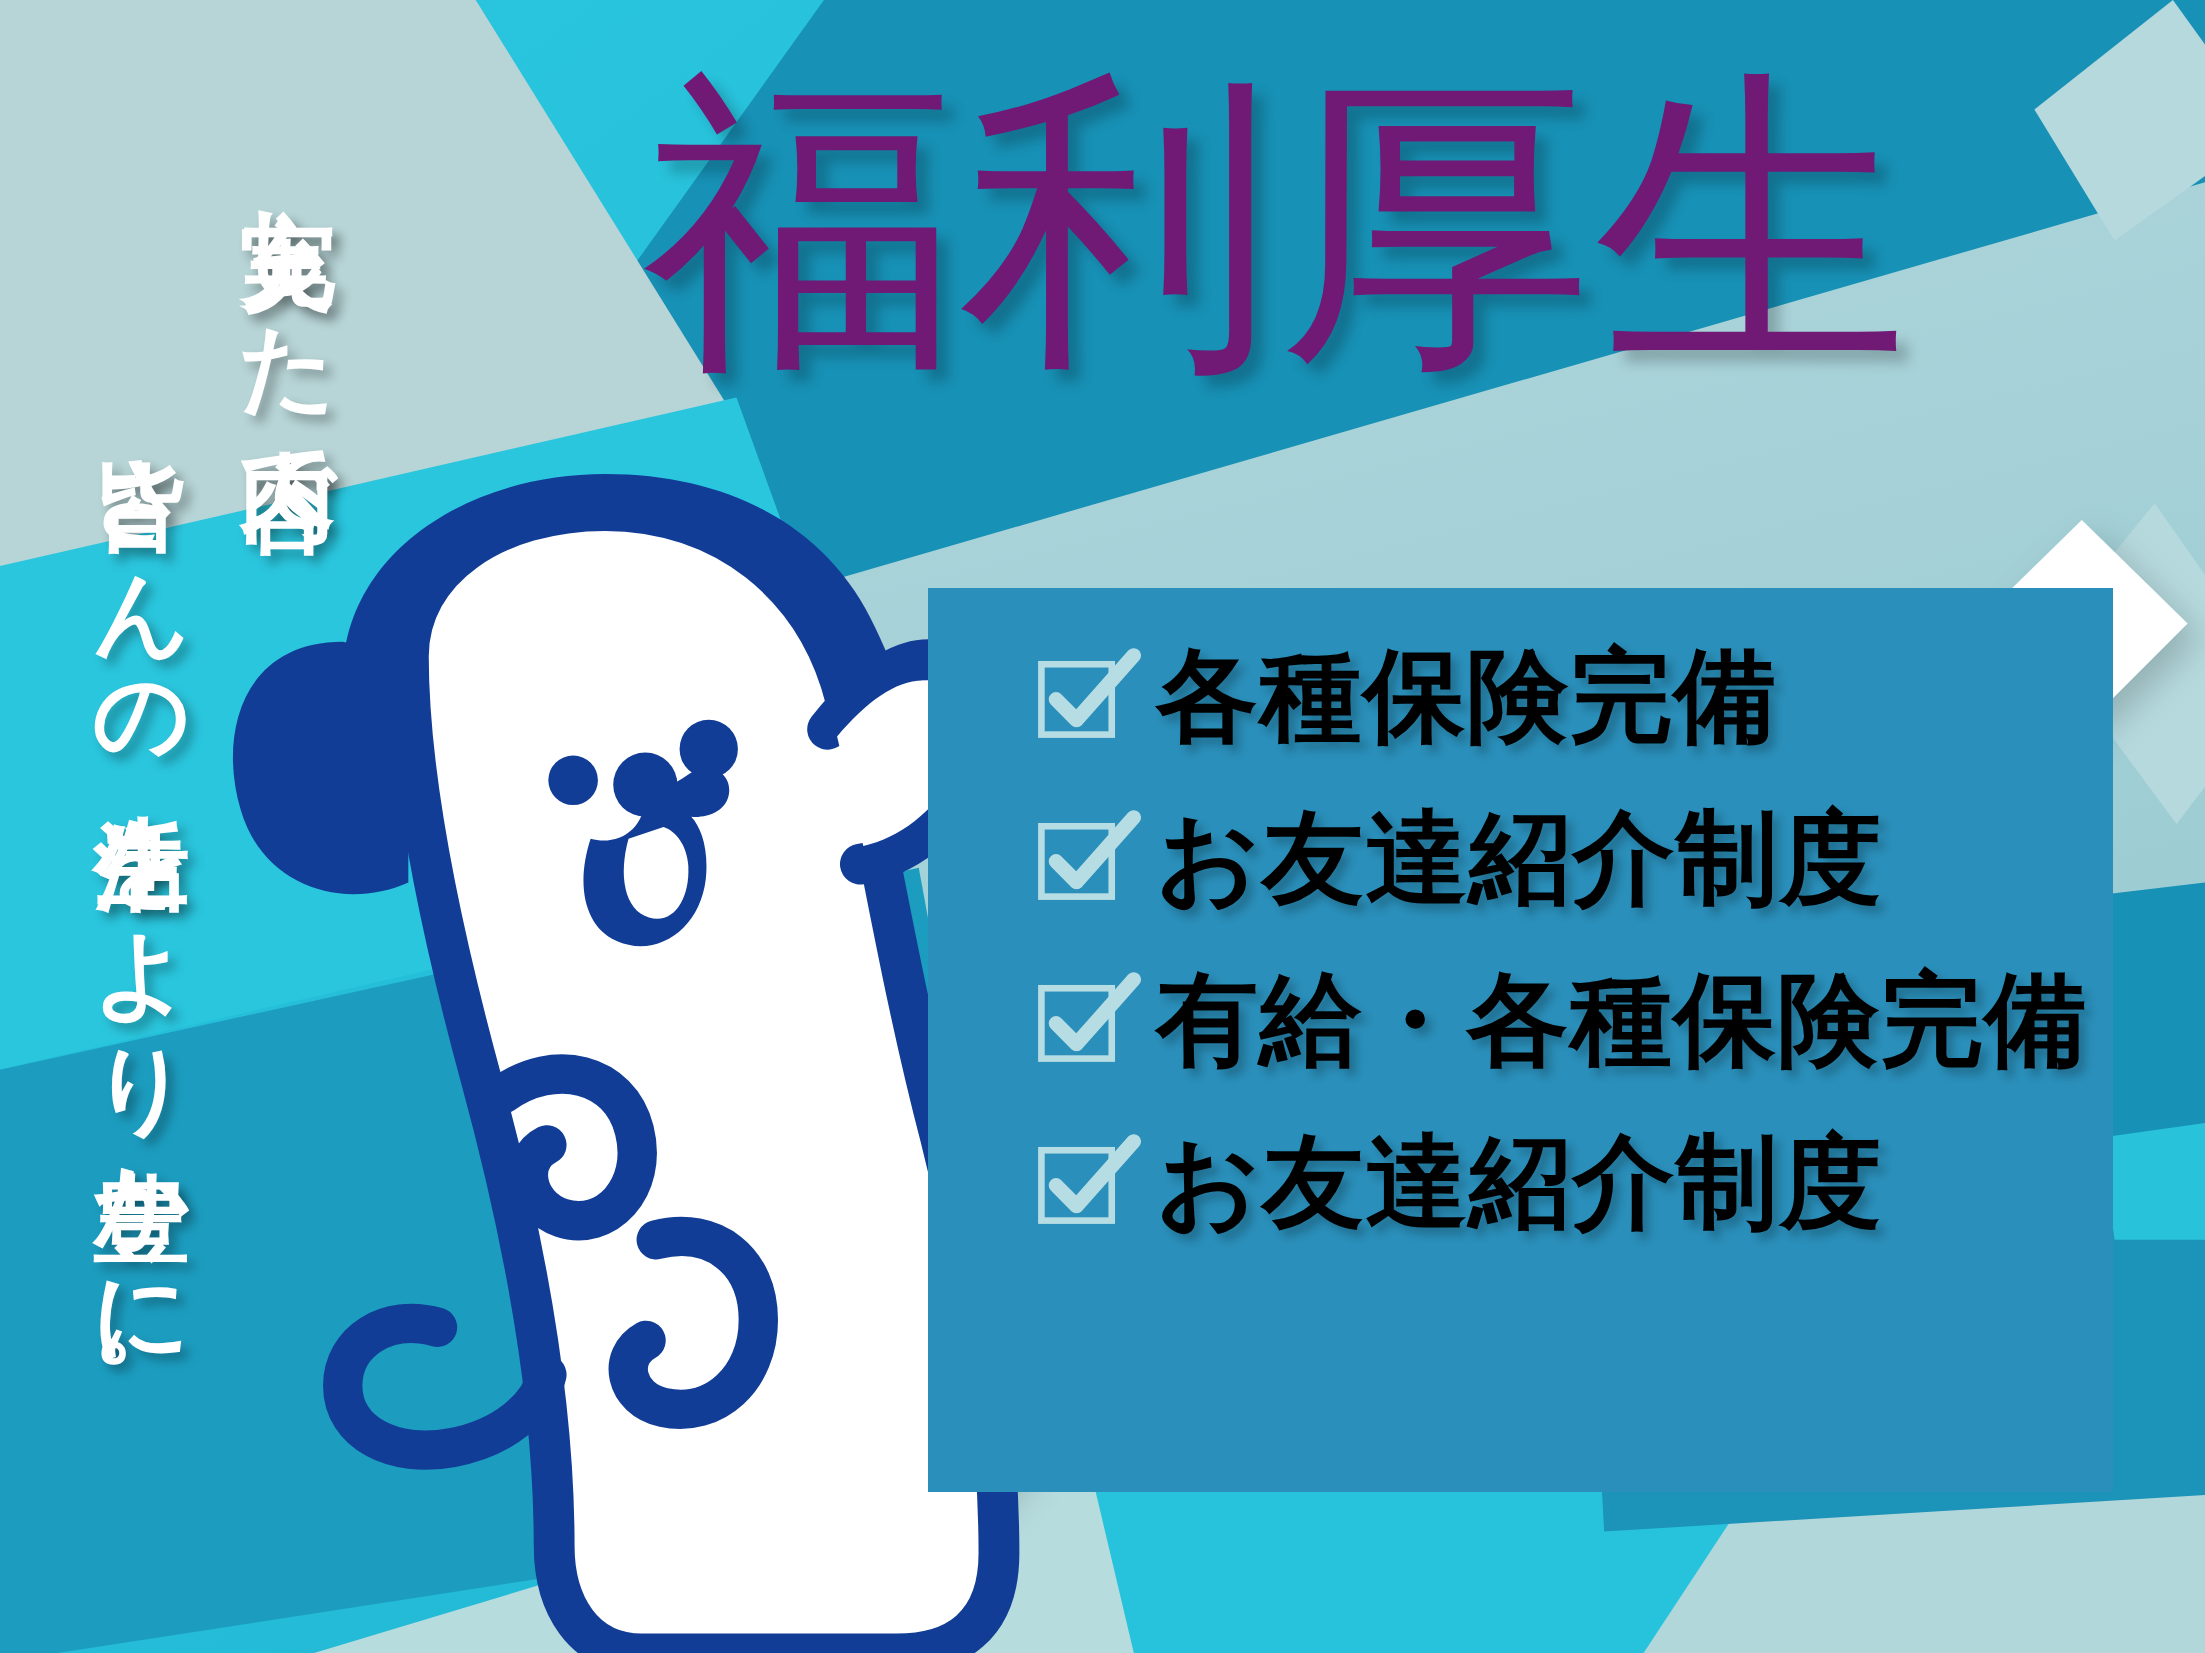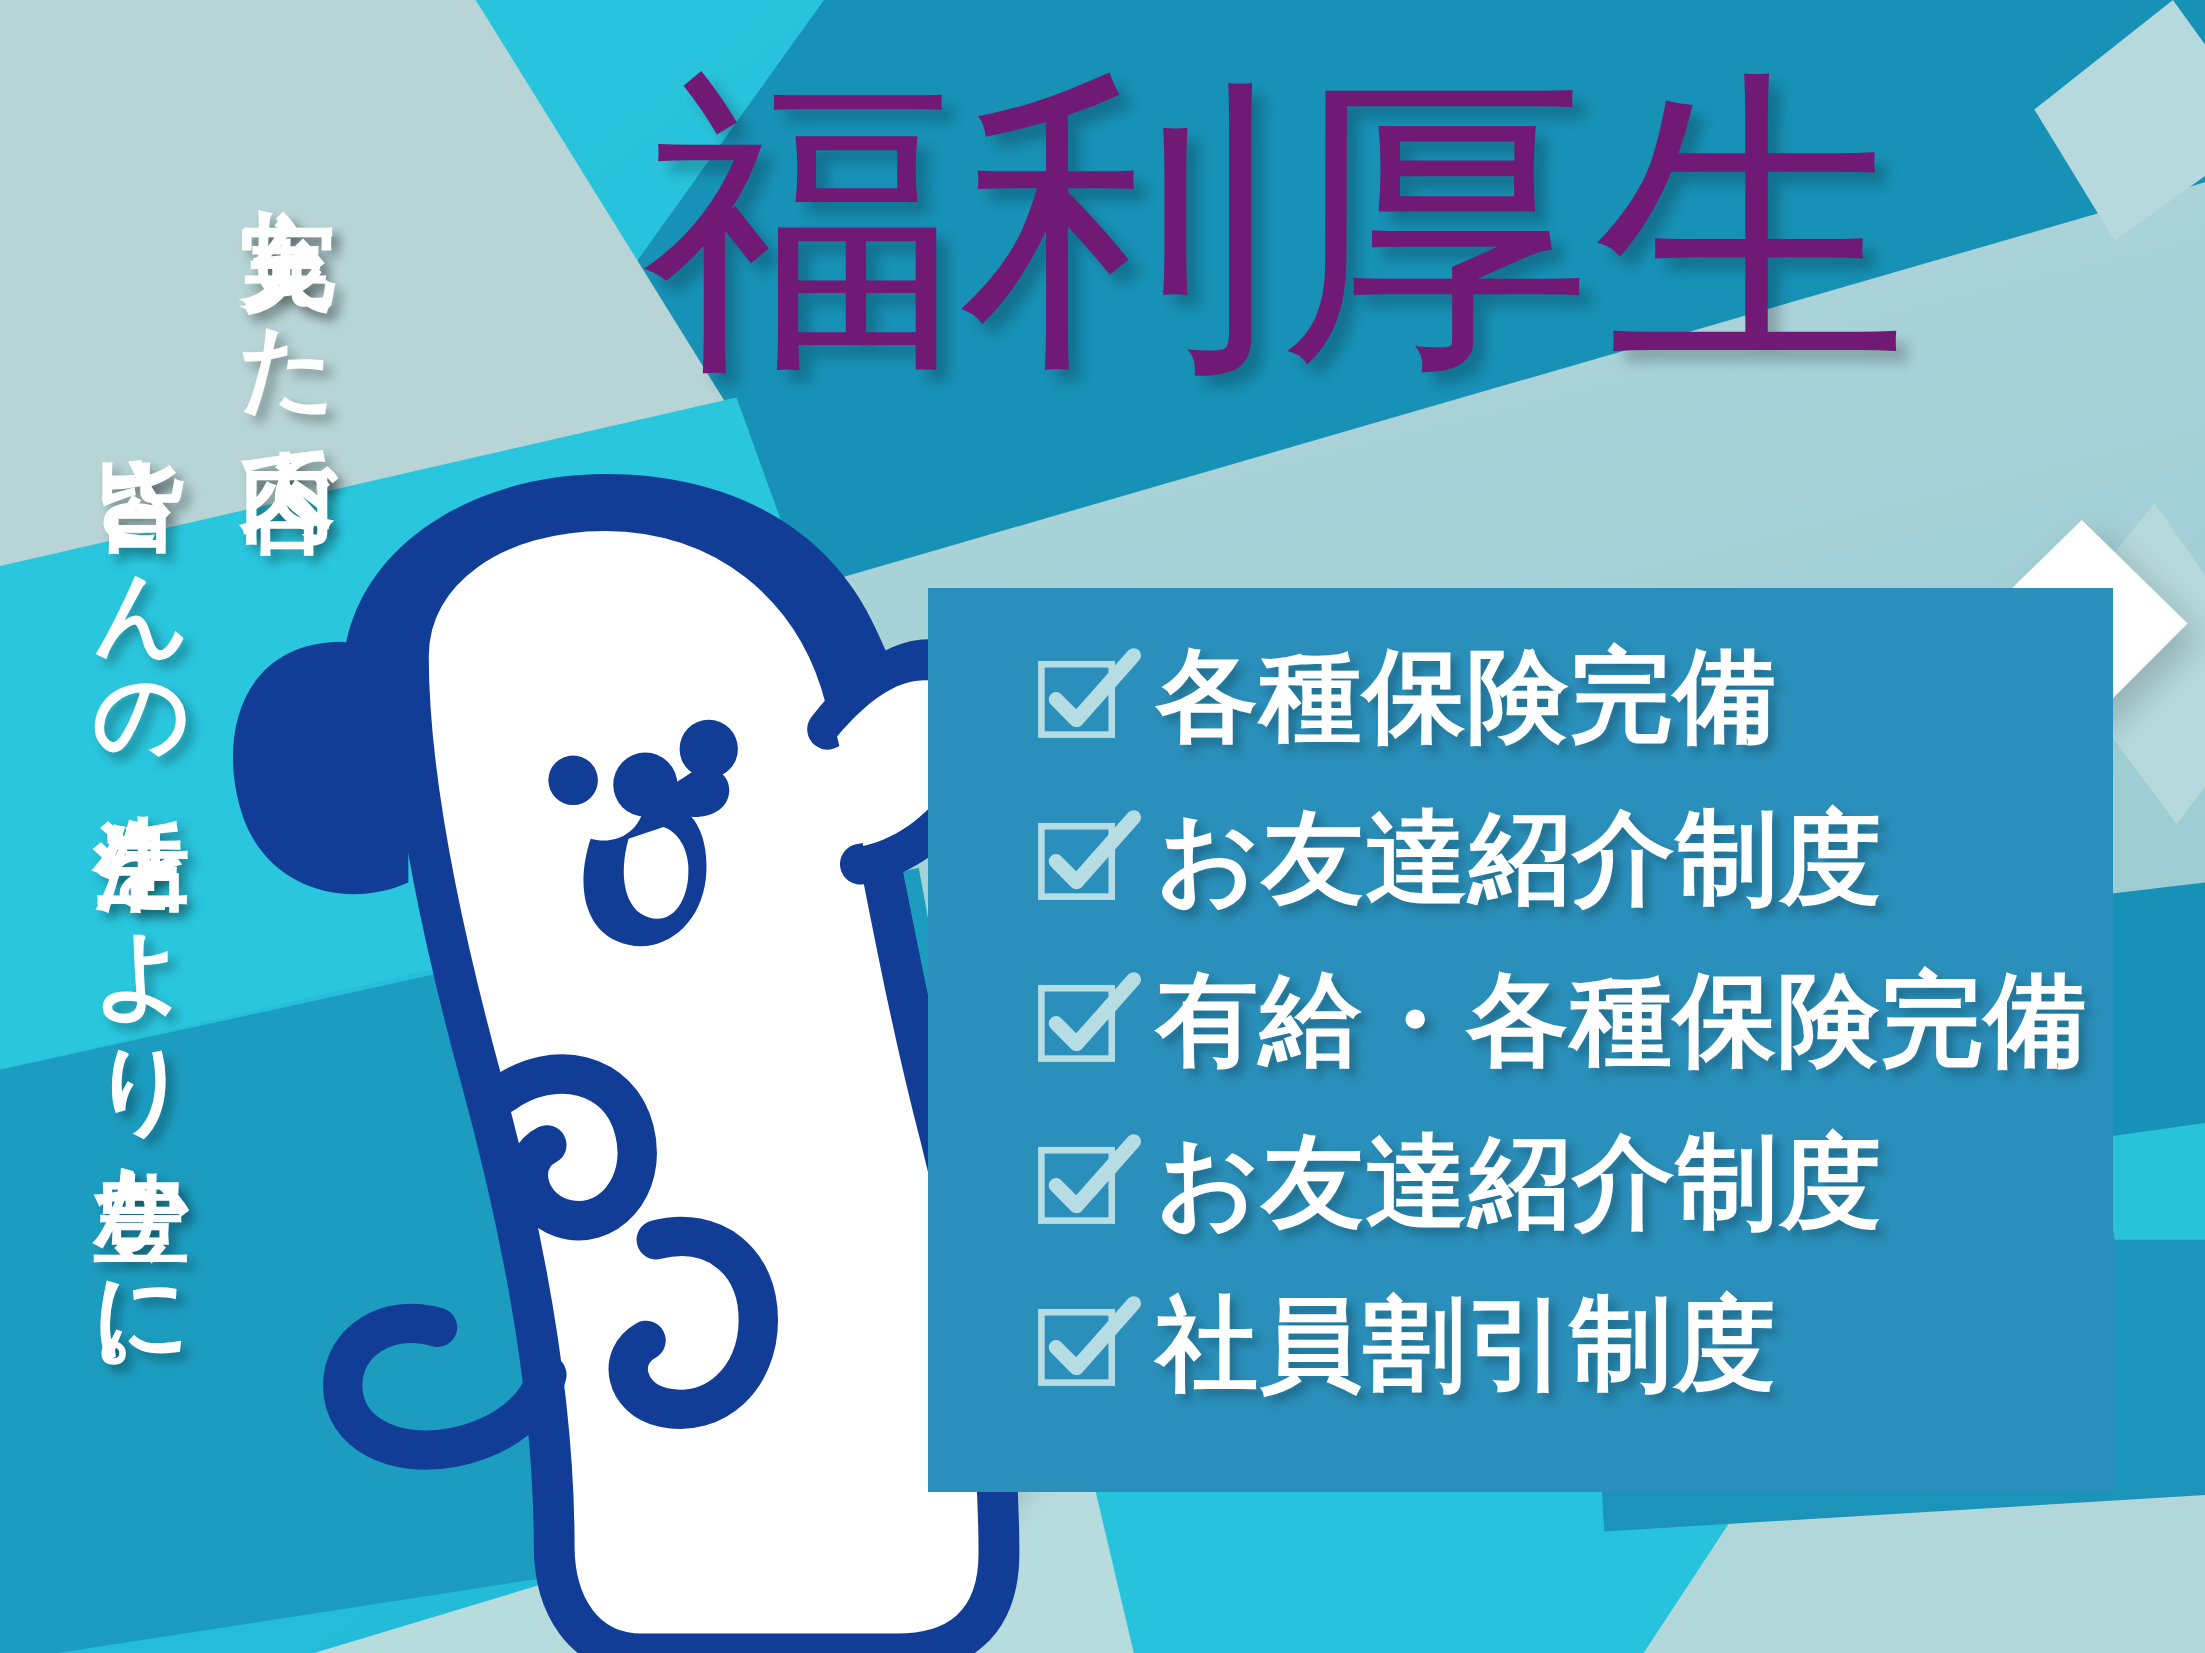--- a/index.html
+++ b/index.html
@@ -84,21 +84,21 @@
     height: 146px;
   }
   .checkbox-icon {
     position: relative;
     width: 85px;
     height: 85px;
     flex: 0 0 auto;
   }
   .checkbox-icon svg { display:block; overflow: visible; }
   .benefit-label {
-    color: #ffffff;
+    color: #000000;
     font-size: 102px;
     font-weight: 700;
     letter-spacing: 0.015em;
     white-space: nowrap;
     line-height: 1;
     text-shadow: 6.6px 6.6px 8px rgba(0,0,0,0.22);
   }
 </style>
 </head>
 <body>
@@ -274,27 +274,18 @@
       <div class="benefit-row">
         <span class="checkbox-icon">
           <svg width="85" height="85" viewBox="0 0 116 116">
             <rect x="6" y="14" width="96" height="96" fill="none" stroke="#b7dde4" stroke-width="9"></rect>
             <polyline points="26,62 54,90 132,2" fill="none" stroke="#b7dde4" stroke-width="20" stroke-linecap="round" stroke-linejoin="round"></polyline>
           </svg>
         </span>
         <span class="benefit-label">お友達紹介制度</span>
       </div>
 
-      <div class="benefit-row">
-        <span class="checkbox-icon">
-          <svg width="85" height="85" viewBox="0 0 116 116">
-            <rect x="6" y="14" width="96" height="96" fill="none" stroke="#b7dde4" stroke-width="9"></rect>
-            <polyline points="26,62 54,90 132,2" fill="none" stroke="#b7dde4" stroke-width="20" stroke-linecap="round" stroke-linejoin="round"></polyline>
-          </svg>
-        </span>
-        <span class="benefit-label">社員割引制度</span>
-      </div>
 
     </div>
   </div>
 
 </div>
 
 
 </body></html>

